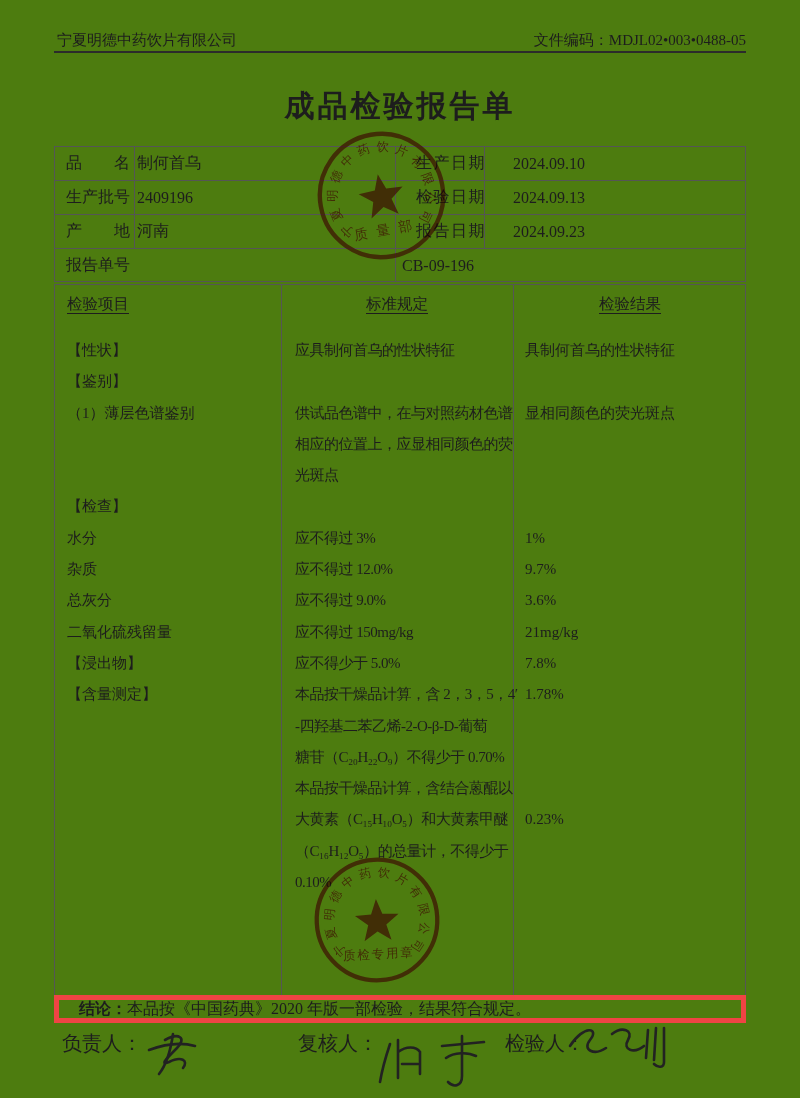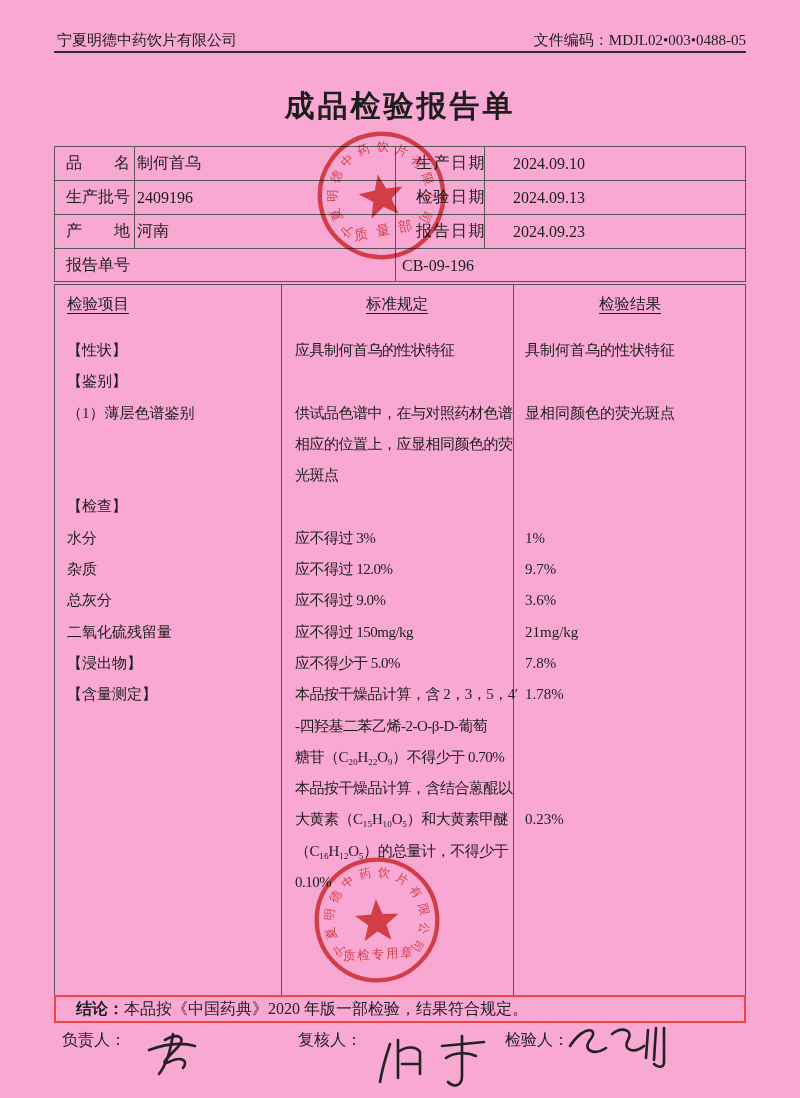--- a/index.html
+++ b/index.html
@@ -1,16 +1,16 @@
 <!DOCTYPE html>
 <html><head>
 <meta charset="utf-8">
 <style>
   html,body{margin:0;padding:0;background:#ffffff;}
-  .page{position:relative;width:800px;height:1098px;background:#f9a8d4;overflow:hidden;
+  .page{position:relative;width:800px;height:1098px;background:#4d7c0f;overflow:hidden;
         font-family:"Liberation Serif","DejaVu Serif",serif;color:#1d1d1d;}
 
   
   .hdr-left{position:absolute;left:57px;top:31px;font-size:15px;white-space:nowrap;}
   .hdr-right{position:absolute;right:54px;top:31px;font-size:15px;white-space:nowrap;}
   .hdr-rule{position:absolute;left:54px;top:51px;width:692px;height:2px;background:#2b2b2b;}
 
   
   .title{position:absolute;left:0;top:86px;width:100%;text-align:center;
          font-size:30px;font-weight:bold;letter-spacing:3px;}
@@ -40,26 +40,26 @@
   .mh2{left:226px;width:232px;text-align:center;}
   .mh3{left:458px;width:234px;text-align:center;}
   .mcol{position:absolute;top:50px;}
   .mcol .tline{height:31.3px;line-height:31.3px;font-size:15px;white-space:nowrap;}
   #col-item{left:0;width:226px;padding-left:12px;box-sizing:border-box;}
   #col-standard{left:216px;width:232px;padding-left:24px;box-sizing:border-box;letter-spacing:-0.5px;}
   #col-result{left:458px;width:234px;padding-left:12px;box-sizing:border-box;}
 
   
   .concl{position:absolute;left:54px;top:995px;width:692px;height:28px;
-         border:2px solid #ef4444;box-sizing:border-box;font-size:16px;
+         border:5px solid #ef4444;box-sizing:border-box;font-size:16px;
          display:flex;align-items:center;padding-left:20px;white-space:nowrap;}
   .concl .b{font-weight:bold;}
 
   
-  .sig-label{position:absolute;top:1030px;font-size:16px;white-space:nowrap;}
+  .sig-label{position:absolute;top:1030px;font-size:20px;white-space:nowrap;}
   .sig{position:absolute;}
   .sig path{stroke:#222;stroke-width:2.6;fill:none;stroke-linecap:round;}
 
   
   .stamp{position:absolute;opacity:0.82;mix-blend-mode:multiply;pointer-events:none;}
   #stamp-top{left:313px;top:127px;width:137px;height:137px;transform:rotate(-10deg);}
   #stamp-bottom{left:310px;top:853px;width:134px;height:134px;transform:rotate(-3deg);}
 </style>
 </head>
 <body>

